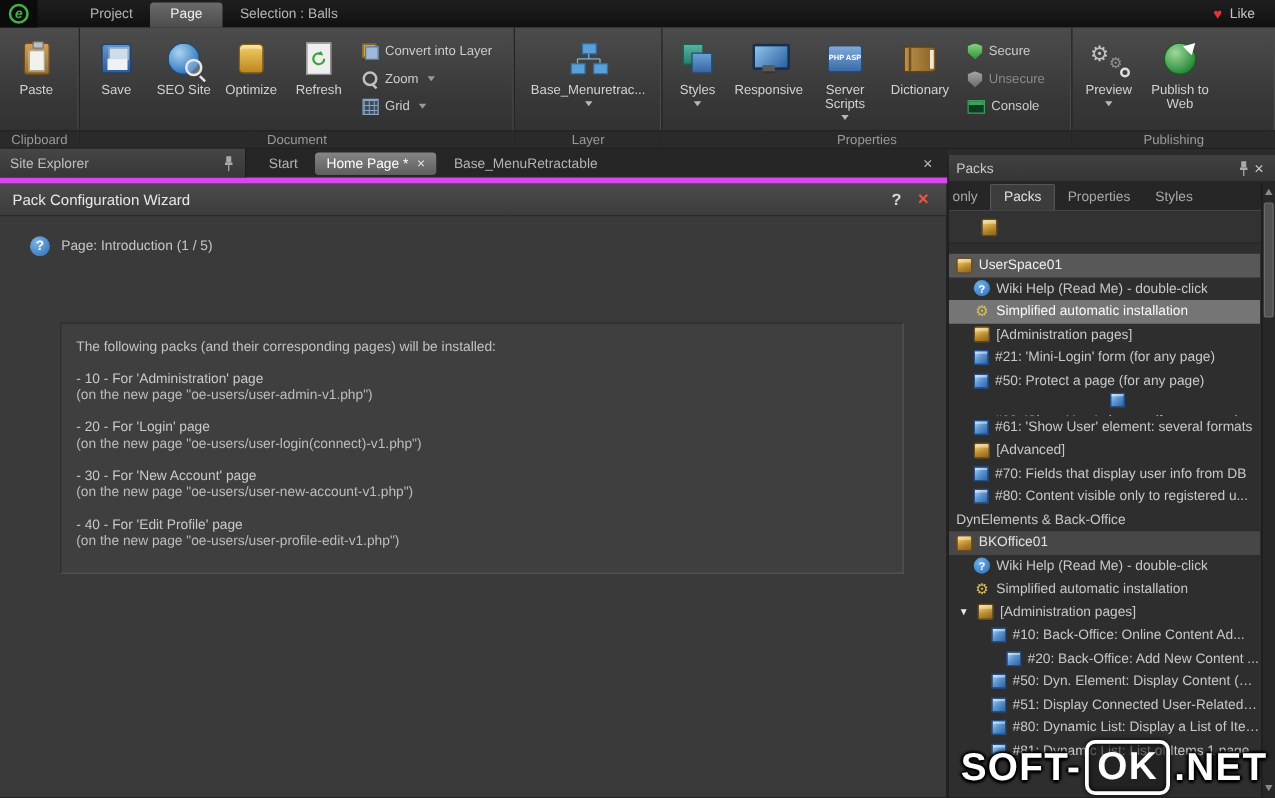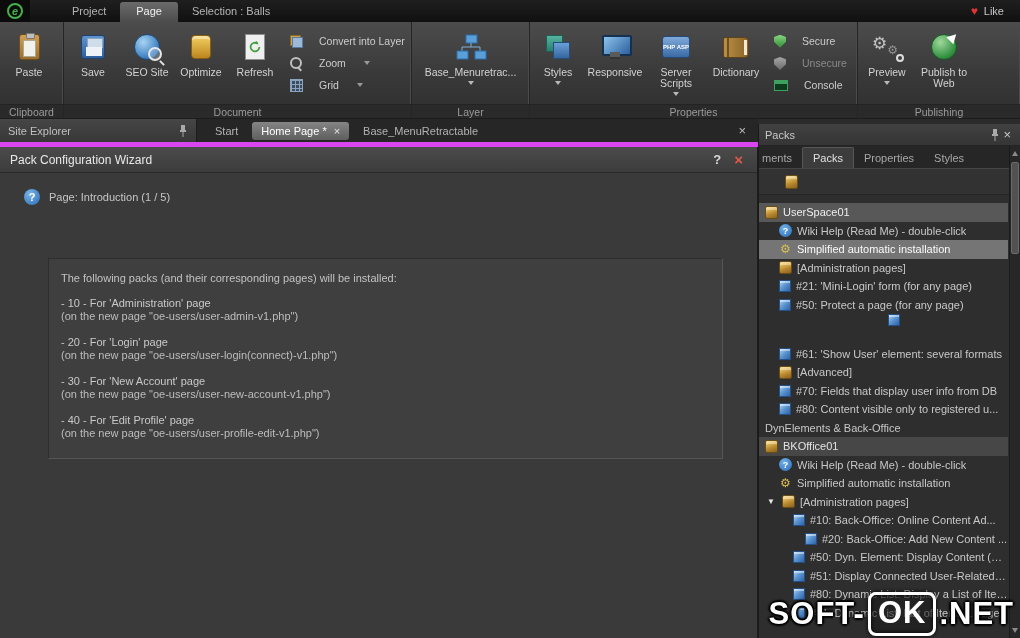--- a/index.html
+++ b/index.html
@@ -20,21 +20,21 @@
   
   .ribbon { height:97px; display:flex; background:linear-gradient(#4c4c4c,#393939 55%,#2e2e2e); border-bottom:1px solid #1c1c1c; }
   .rgroup { display:flex; flex-direction:column; border-right:1px solid #252525; box-shadow:inset -1px 0 0 #4a4a4a; }
   .gcontent { flex:1; display:flex; align-items:stretch; padding:2px 2px 0; }
   .glabel { height:14px; font-size:10.5px; color:#9a9a9a; text-align:center; line-height:15px; background:#2a2a2a; border-top:1px solid #232323; }
   .bbtn { width:54px; display:flex; flex-direction:column; align-items:center; padding-top:6px; cursor:default; border-radius:3px; }
   .bicon { height:34px; display:flex; align-items:center; justify-content:center; }
   .blabel { font-size:10.5px; color:#d2d2d2; text-align:center; line-height:11px; margin-top:3px; }
   .darr { width:0; height:0; border-left:3px solid transparent; border-right:3px solid transparent; border-top:4px solid #b8b8b8; margin-top:3px; }
   .smallcol { display:flex; flex-direction:column; justify-content:space-around; padding:6px 4px 8px 8px; flex:1; }
-  .sbtn { display:flex; align-items:center; gap:16px; font-size:10.5px; color:#cccccc; cursor:default; }
+  .sbtn { display:flex; align-items:center; gap:5px; font-size:10.5px; color:#cccccc; cursor:default; }
   .sbtn.disabled { color:#8a8a8a; }
   .sarr { width:0; height:0; border-left:3px solid transparent; border-right:3px solid transparent; border-top:4px solid #9a9a9a; margin-left:2px; }
 
   
   .icon-paste { position:relative; width:21px; height:26px; background:linear-gradient(#d2a055,#9a6f2e); border:1px solid #6e4d1c; border-radius:3px; }
   .icon-paste::before { content:""; position:absolute; left:3px; right:3px; top:5px; bottom:2px; background:#f2f2ec; border:1px solid #b0a890; }
   .icon-paste::after { content:""; position:absolute; left:6px; top:-2px; width:7px; height:4px; background:#bfbfbf; border:1px solid #777; border-radius:1px; }
   .icon-save { position:relative; width:24px; height:24px; background:linear-gradient(#5f94cd,#2d5e9b); border:1px solid #1f4270; border-radius:3px; }
   .icon-save::before { content:""; position:absolute; left:5px; top:2px; width:14px; height:8px; background:#cfdcea; border:1px solid #8ea6c0; }
   .icon-save::after { content:""; position:absolute; left:4px; bottom:2px; width:16px; height:9px; background:#eef2f6; }
@@ -361,21 +361,21 @@
     <div class="packs-header">
       <span class="packs-title">Packs</span>
       <svg class="pin" width="10" height="13" viewBox="0 0 10 13">
           <rect x="3" y="1" width="4" height="5" fill="#aaa"></rect>
           <rect x="2" y="6" width="6" height="2" fill="#aaa"></rect>
           <rect x="4.5" y="8" width="1" height="5" fill="#aaa"></rect>
         </svg>
       <span class="panel-close">×</span>
     </div>
     <div class="packs-tabs">
-      <div class="ptab first">ments</div>
+      <div class="ptab first">only</div>
       <div class="ptab active">Packs</div>
       <div class="ptab">Properties</div>
       <div class="ptab">Styles</div>
     </div>
     <div class="packs-toolbar">
       <span class="ticon ticon-package" style="width:15px;height:14px;"></span>
     </div>
     <div class="packs-tree">
         <div class="tree-row state-header" style="padding-left: 6px;">
           <span class="ticon ticon-package"></span>
@@ -398,21 +398,21 @@
           <span class="tree-label">#21: 'Mini-Login' form (for any page)</span>
         </div>
         <div class="tree-row" style="padding-left: 20px;">
           <span class="ticon ticon-cube"></span>
           <span class="tree-label">#50: Protect a page (for any page)</span>
         </div>
         <div class="tree-row" style="padding-left: 20px; flex-direction: column;">
           <span class="ticon ticon-cube"></span>
           <span class="tree-label">#60: 'Show User' element (for any page)</span>
         </div>
-        <div class="tree-row" style="padding-left: 20px; margin-top: 12px;">
+        <div class="tree-row" style="padding-left: 20px;">
           <span class="ticon ticon-cube"></span>
           <span class="tree-label">#61: 'Show User' element: several formats</span>
         </div>
         <div class="tree-row" style="padding-left: 20px;">
           <span class="ticon ticon-package"></span>
           <span class="tree-label">[Advanced]</span>
         </div>
         <div class="tree-row" style="padding-left: 20px;">
           <span class="ticon ticon-cube"></span>
           <span class="tree-label">#70: Fields that display user info from DB</span>

